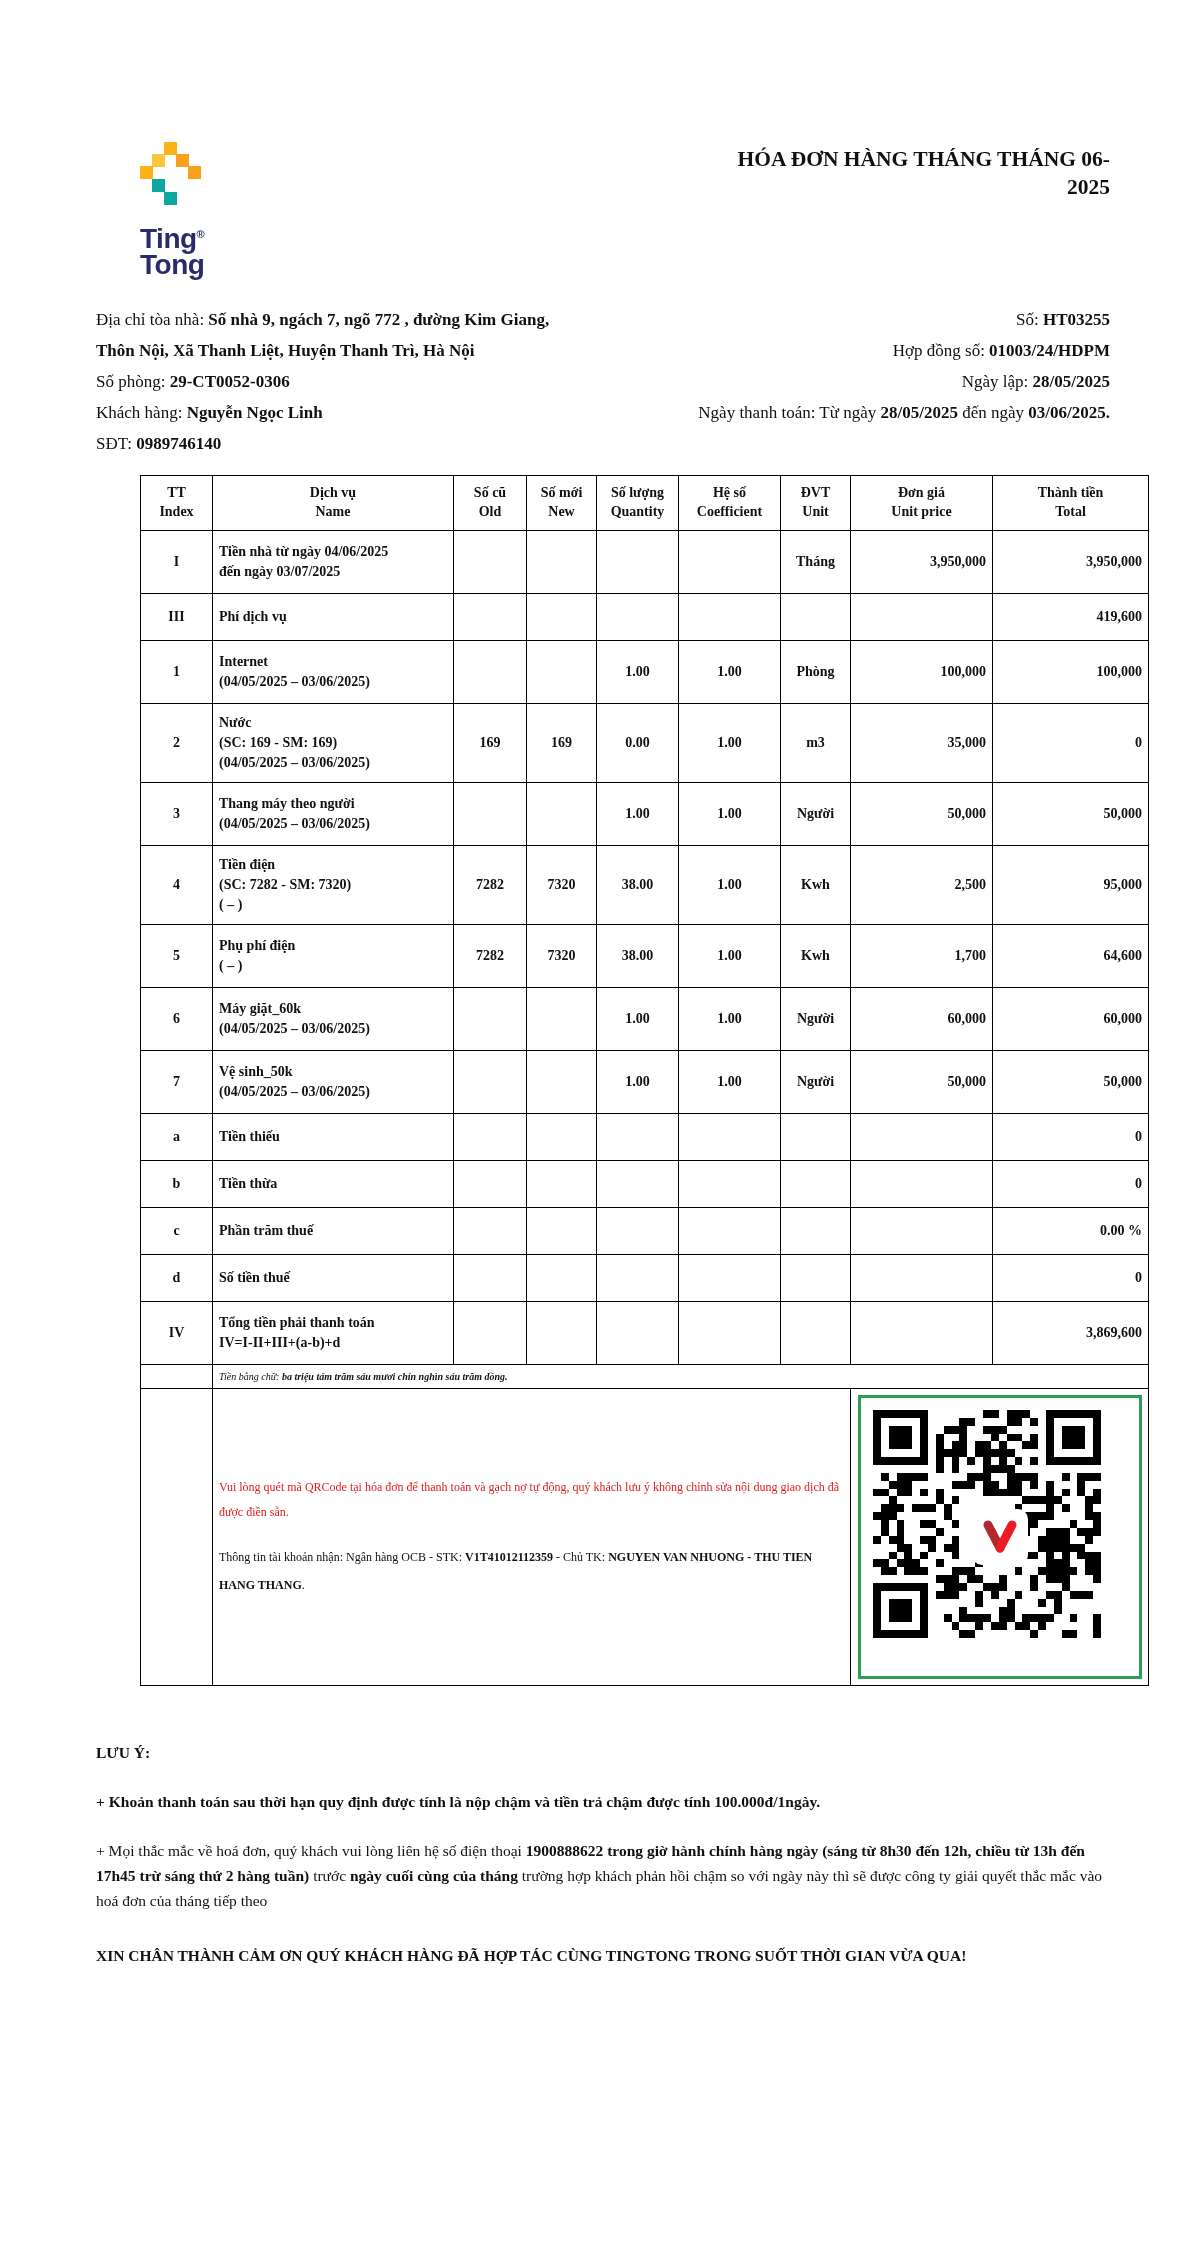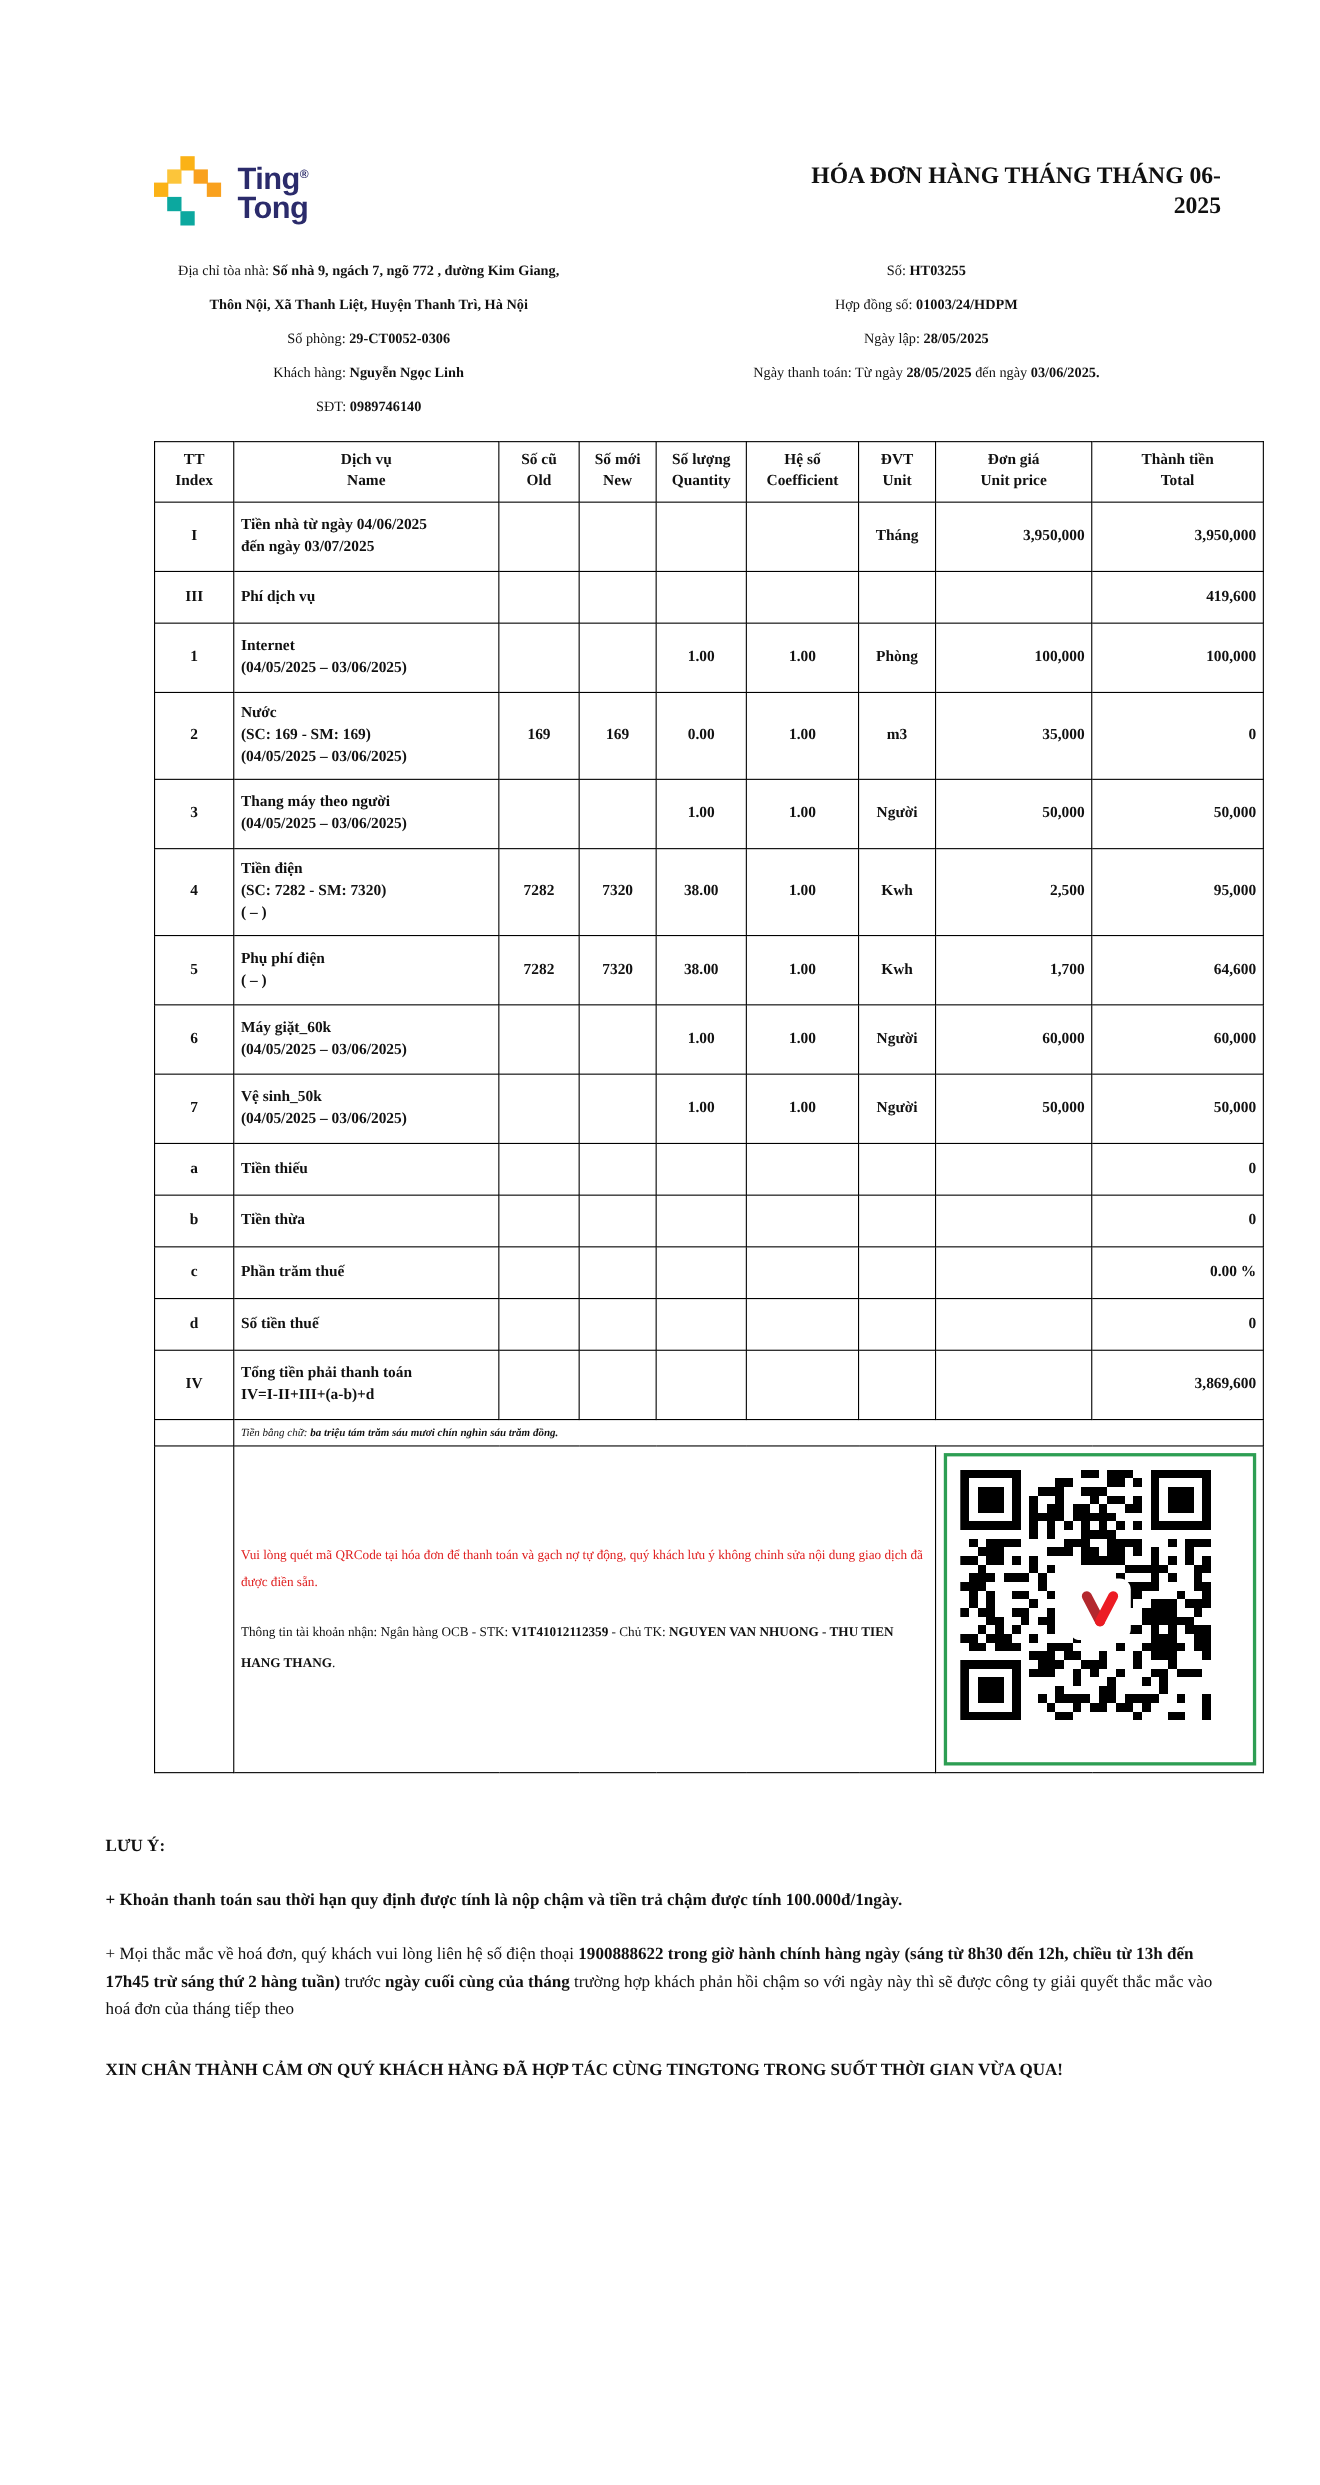--- a/index.html
+++ b/index.html
@@ -21,21 +21,21 @@
     box-sizing:border-box;
     padding:142px 90px 0 96px;
     background:#ffffff;
     color:var(--ink);
     font-family:"Liberation Serif","DejaVu Serif",serif;
     overflow:hidden;
   }
   .b{font-weight:bold;}
   
   .header-row{display:flex;justify-content:space-between;align-items:flex-start;}
-  .logo{display:flex;align-items:flex-start;gap:14px;margin-left:44px;}
+  .logo{display:flex;align-items:flex-start;gap:14px;margin-left:44px;flex-direction:column;}
   .logo-icon{position:relative;width:62px;height:62px;flex:0 0 auto;}
   .logo-icon i{position:absolute;width:13px;height:13px;display:block;}
   .li-1{left:24px;top:0;background:var(--orange-mid);}
   .li-2{left:12px;top:12px;background:var(--orange-light);}
   .li-3{left:36px;top:12px;background:var(--orange);}
   .li-4{left:0;top:24px;background:var(--orange-mid);}
   .li-5{left:48px;top:24px;background:var(--orange);}
   .li-bar{left:12px;top:37px;width:37px;height:13px;background:var(--teal);}
   .li-stem{left:24px;top:50px;width:13px;height:13px;background:var(--teal);}
   .logo-text{
@@ -46,21 +46,21 @@
   .logo-text sup{font-size:11px;vertical-align:super;}
   .doc-title{
     width:500px;text-align:right;
     font-weight:bold;font-size:21.5px;line-height:1.3;
     margin:4px 0 0 0;
   }
   
   .info-row{display:flex;justify-content:space-between;margin-top:26px;}
   .info-col-left{width:500px;}
   .info-col-right{width:560px;text-align:right;}
-  .info-line{font-size:13px;line-height:31px;white-space:nowrap;text-align:center;}
+  .info-line{font-size:17px;line-height:31px;white-space:nowrap;}
   
   table.charges{
     border-collapse:collapse;table-layout:fixed;
     width:1008px;margin:16px 0 0 44px;
     font-size:14px;font-weight:bold;
   }
   table.charges,table.charges th,table.charges td{border:1.5px solid #000;}
   table.charges th,table.charges td{
     padding:6px 6px;vertical-align:middle;
     overflow:hidden;

